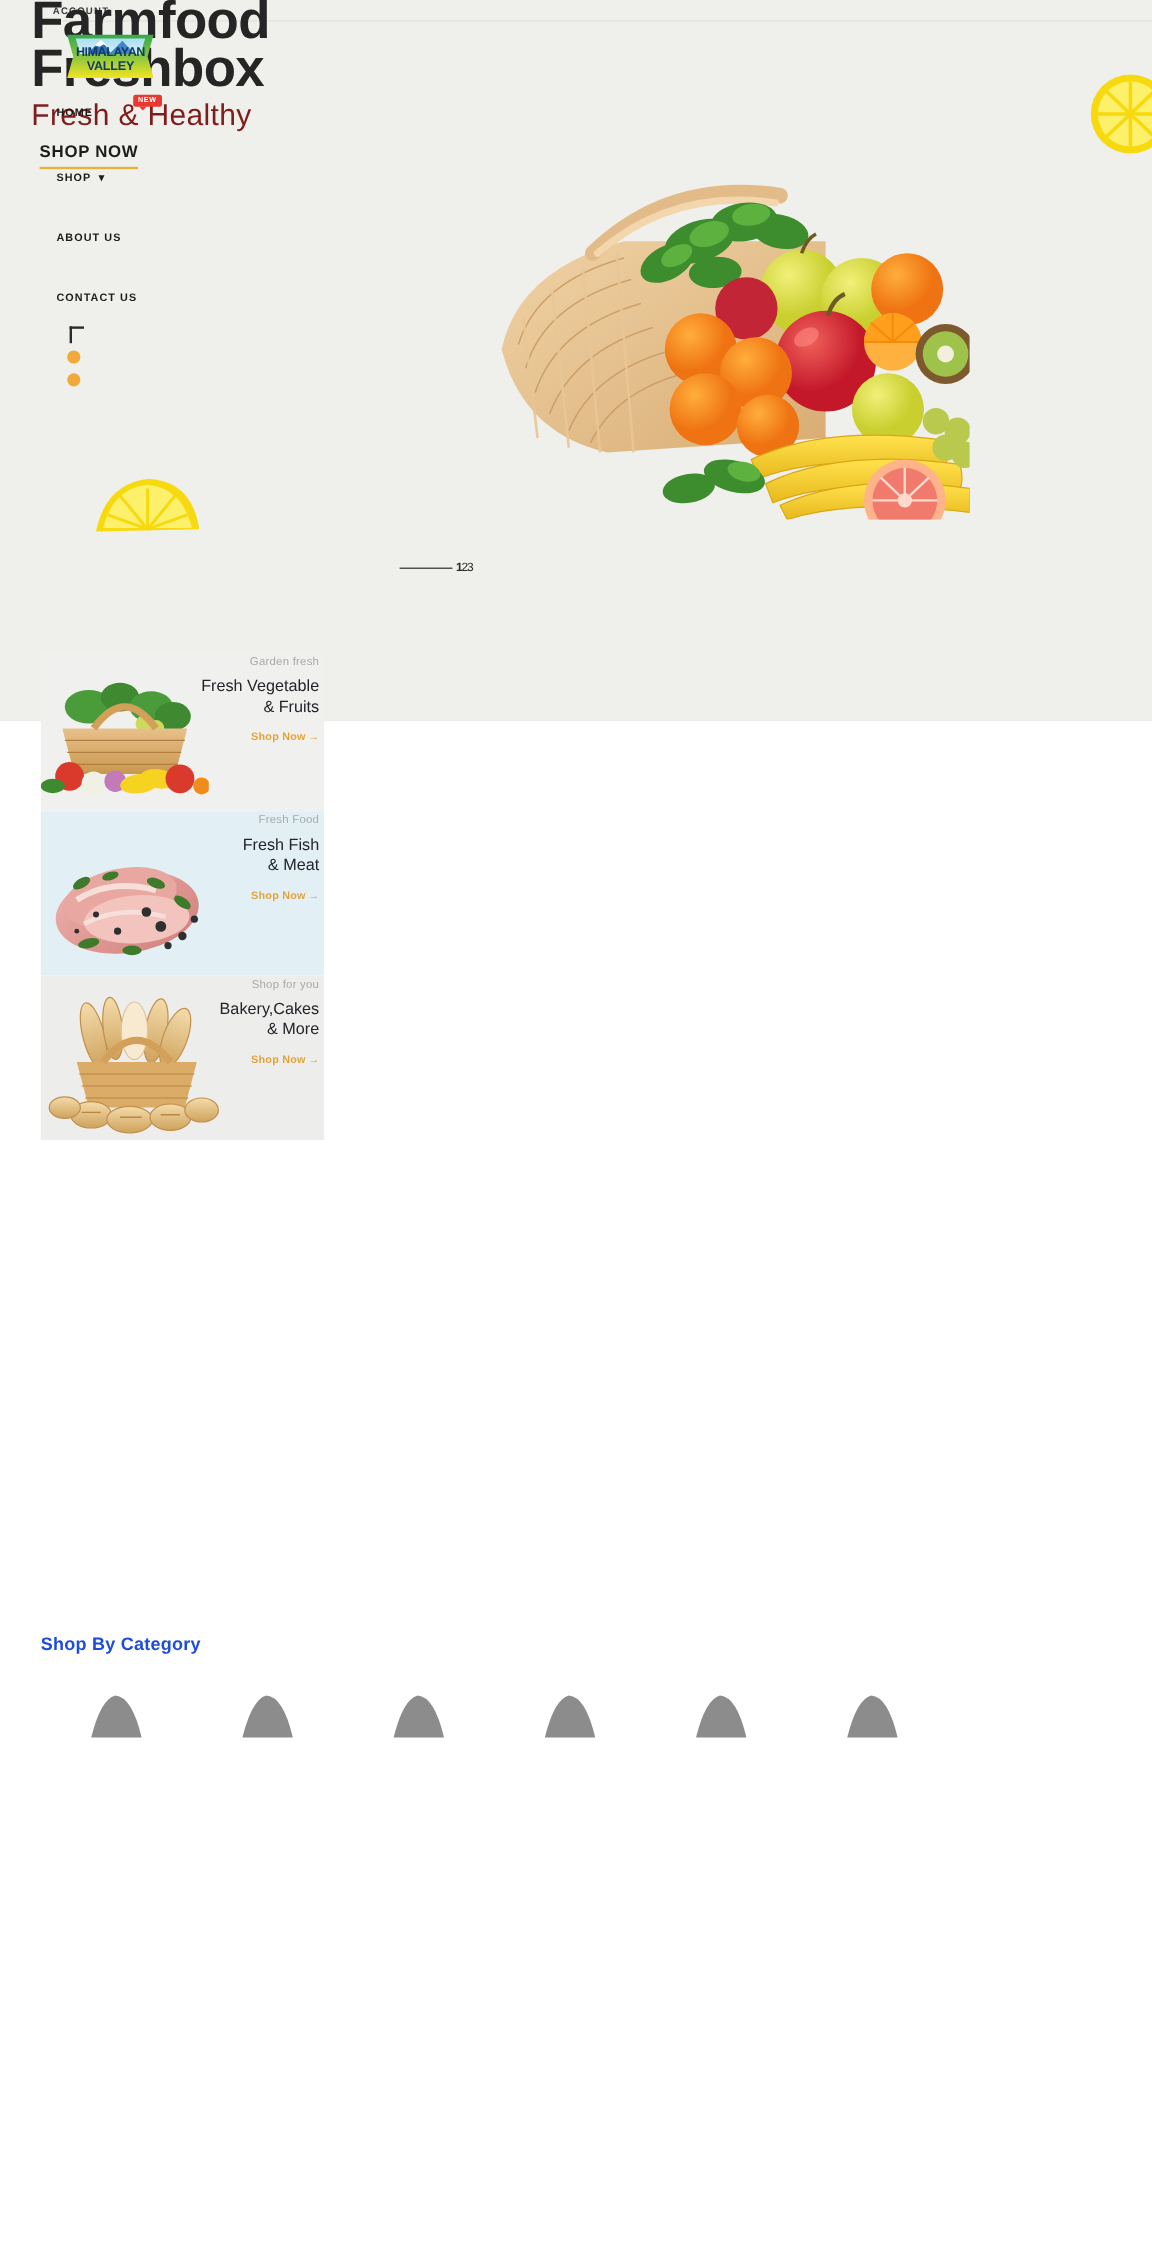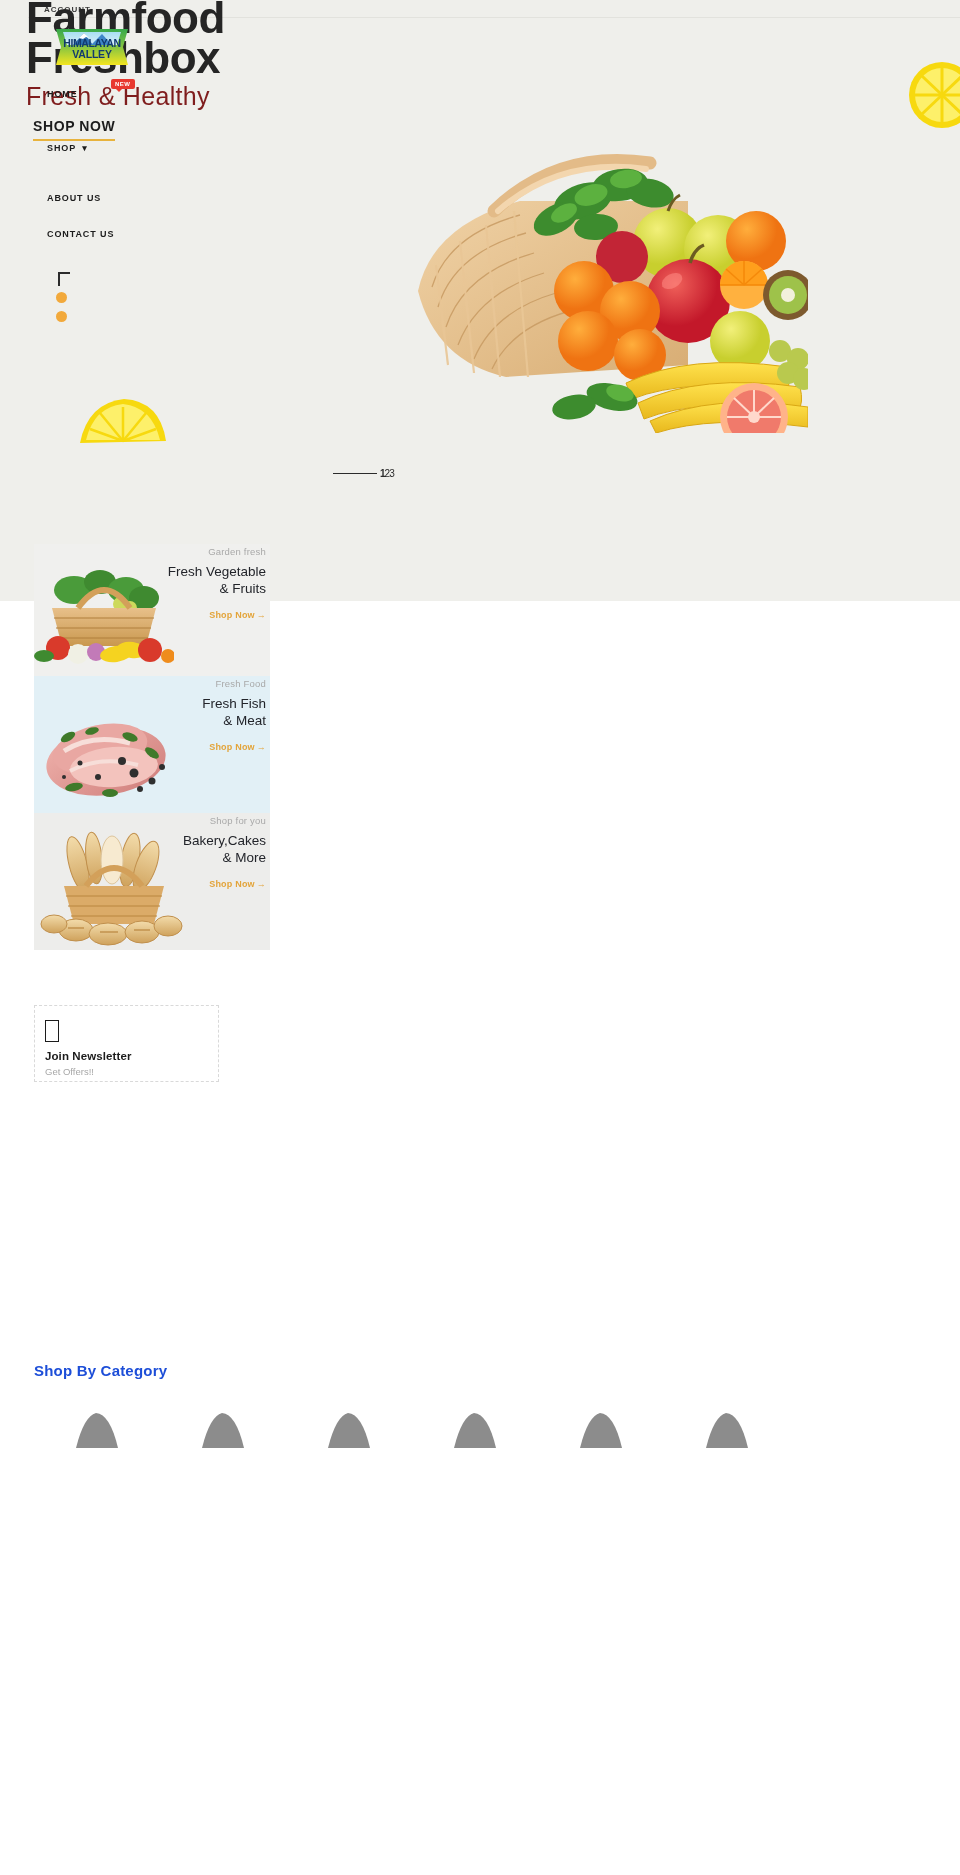--- a/index.html
+++ b/index.html
@@ -87,21 +87,21 @@
     font-size: 9px;
     font-weight: 700;
     letter-spacing: 0.9px;
     color: #1c1c1c;
     white-space: nowrap;
     text-align: right;
   }
   .nav-home  { left: 47px; top: 11px; }
   .nav-shop  { left: 47px; top: 65px; }
   .nav-about { left: 47px; top: 115px; }
-  .nav-contact { left: 47px; top: 151px; }
+  .nav-contact { left: 47px; top: 165px; }
 
   .new-badge {
     position: absolute;
     left: 64px; top: -10px;
     background: #e8382f;
     color: #fff;
     font-size: 6px;
     font-weight: 700;
     letter-spacing: 0.5px;
     padding: 2px 4px 2px 4px;
@@ -703,25 +703,20 @@
       </a>
     </div>
   </div>
 </div>
 
 <div class="features">
 
 
 
 
-  <div class="feature">
-    <span class="feature-icon"></span>
-    <span class="feature-title">Join Newsletter</span>
-    <span class="feature-desc">Get Offers!!</span>
-  </div>
 </div>
 
 <div class="sbc-head">Shop By Category</div>
 
 <div class="sbc-row">
   <div class="sbc-item">
     <span class="broken-img">
       <svg width="52" height="40" viewBox="0 0 52 40" xmlns="http://www.w3.org/2000/svg">
           <path d="M4 38 Q12 6 24 3 Q38 4 46 38 Z" fill="#8c8c8c"></path>
         </svg>

